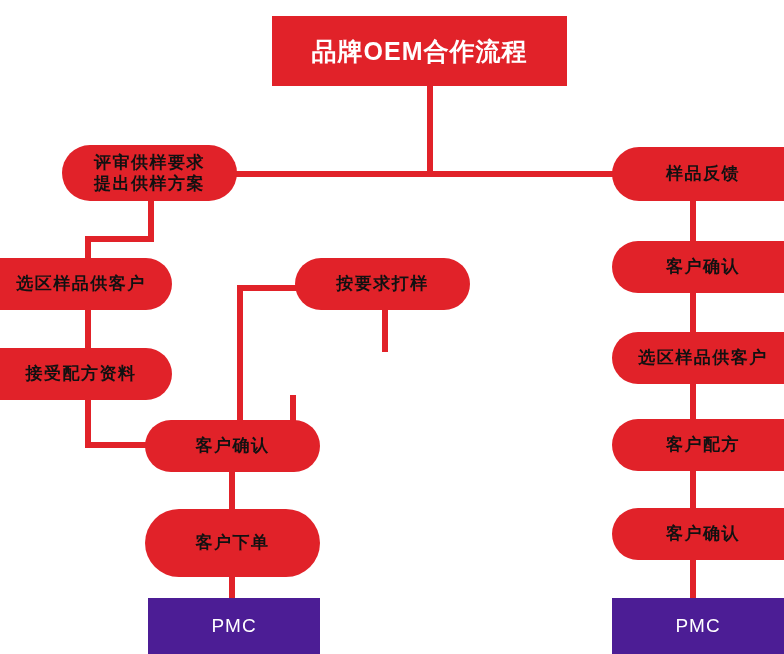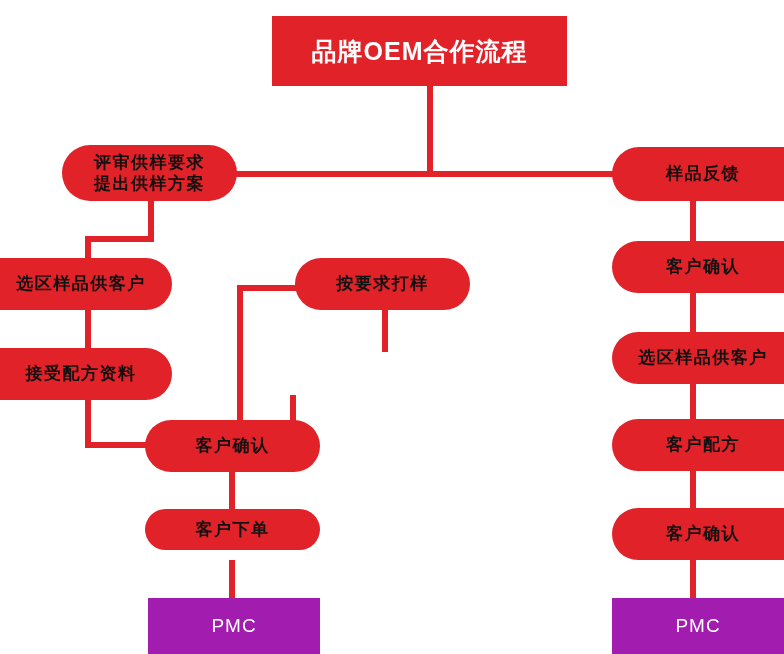--- a/index.html
+++ b/index.html
@@ -66,21 +66,21 @@
   }
   
   .clip-right {
     border-top-right-radius: 0;
     border-bottom-right-radius: 0;
   }
 
   
   .terminal {
     position: absolute;
-    background: #a21caf;
+    background: #4c1d95;
     color: #ffffff;
     display: flex;
     align-items: center;
     justify-content: center;
     font-size: 19px;
     font-weight: normal;
     letter-spacing: 1px;
     border-radius: 0;
   }
 </style>
@@ -133,21 +133,21 @@
 
   <div class="node" style="left:295px; top:258px; width:175px; height:52px;text-align:right;">
     <span>按要求打样</span>
   </div>
 
 
   <div class="node" style="left:145px; top:420px; width:175px; height:52px;">
     <span>客户确认</span>
   </div>
 
-  <div class="node" style="left:145px; top:509px; width:175px; height:41px;">
+  <div class="node" style="left:145px; top:509px; width:175px; height:68px;">
     <span>客户下单</span>
   </div>
 
   <div class="terminal" style="left:148px; top:598px; width:172px; height:56px;">
     <span>PMC</span>
   </div>
 
   <div class="node clip-right" style="left:612px; top:147px; width:182px; height:54px;">
     <span>样品反馈</span>
   </div>

